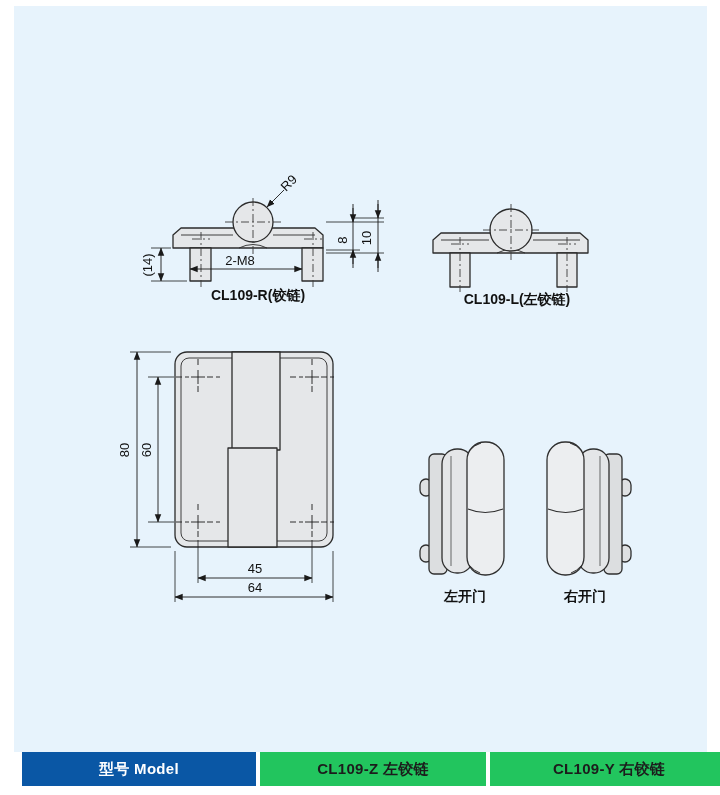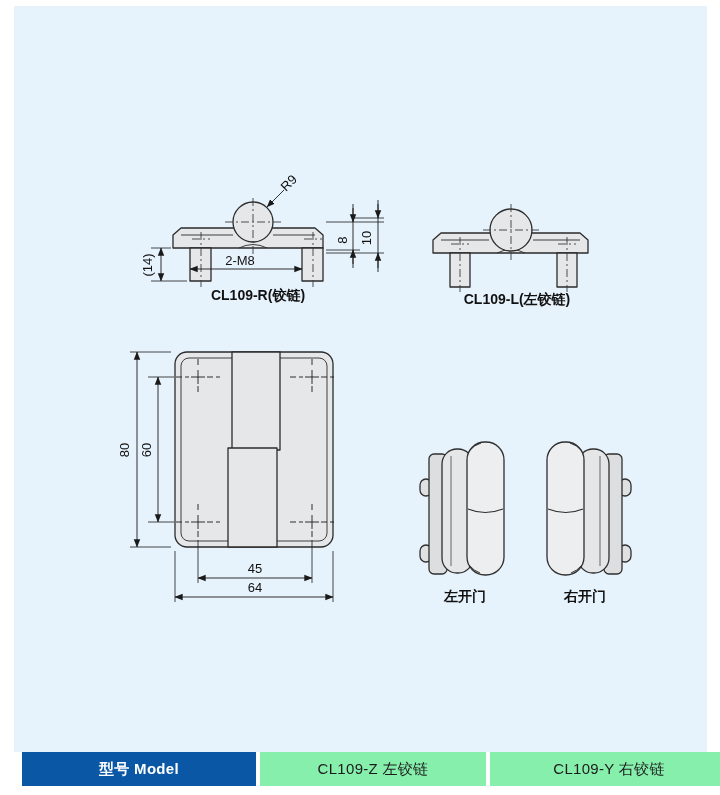--- a/index.html
+++ b/index.html
@@ -21,21 +21,21 @@
   .center{stroke:#3a3a3a;stroke-width:0.9;fill:none;stroke-dasharray:8 3 2 3;}
   .dash{stroke:#1a1a1a;stroke-width:0.9;fill:none;stroke-dasharray:6 3;}
   text.dim{font-size:13px;fill:#111;}
   text.cap{font-size:14px;font-weight:600;fill:#111;}
   .mid{text-anchor:middle;}
 
   
   .model-row{position:absolute;top:752px;left:8px;width:720px;height:34px;}
   .cell{
     position:absolute;top:0;height:34px;display:flex;align-items:center;justify-content:center;
-    background:#86efac;color:#1c1c1c;font-size:15px;font-weight:400;letter-spacing:0.3px;
+    background:#22c55e;color:#1c1c1c;font-size:15px;font-weight:700;letter-spacing:0.3px;
   }
   .cell.header{
     left:14px;width:234px;background:#0a57a5;color:#ffffff;font-weight:bold;font-size:15px;
   }
   .cell.m1{left:252px;width:226px;}
   .cell.m2{left:482px;width:238px;}
 </style>
 </head>
 <body>
 

